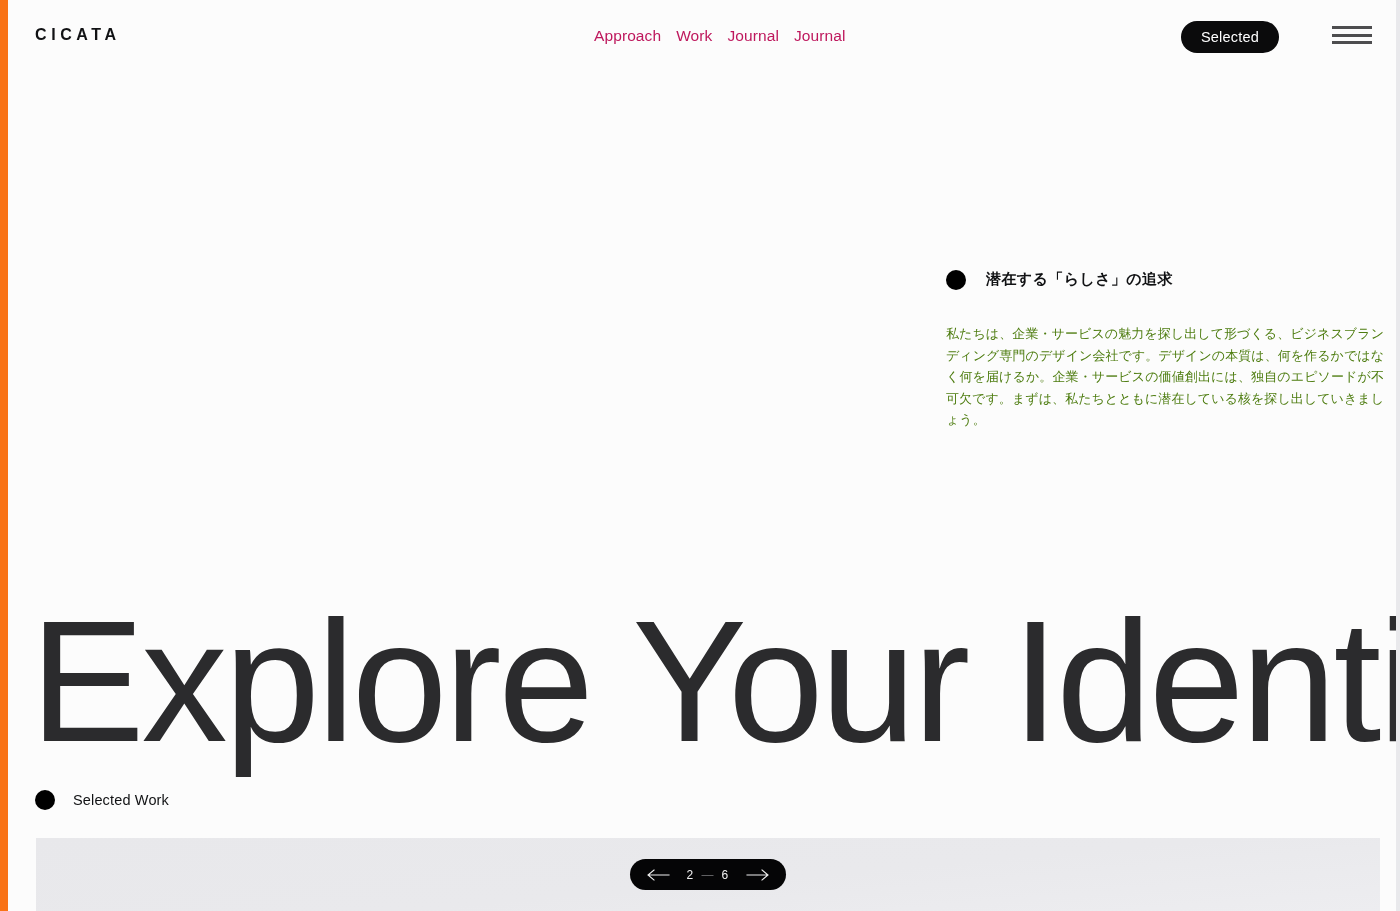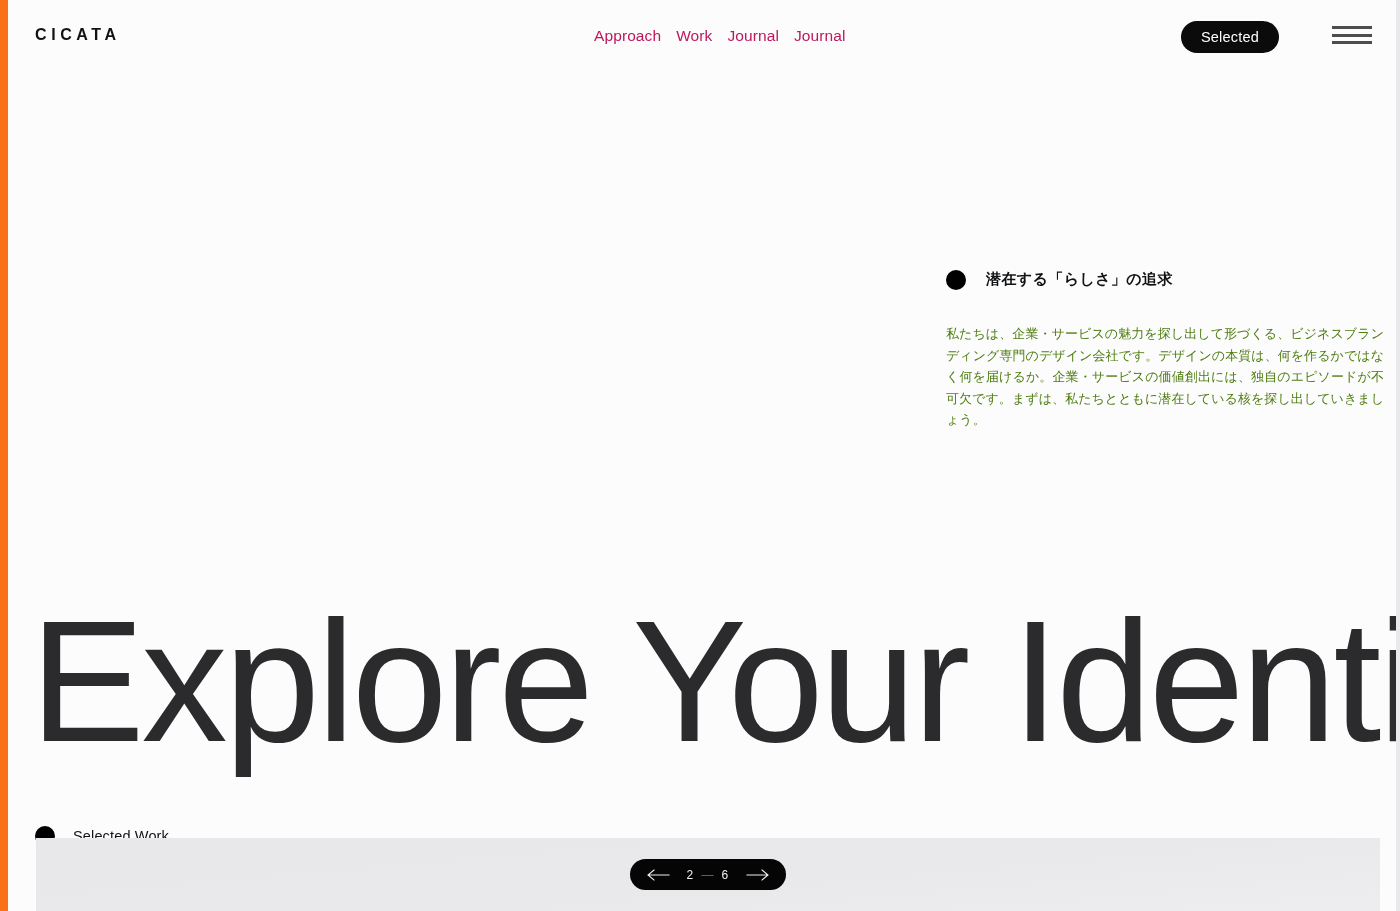--- a/index.html
+++ b/index.html
@@ -92,21 +92,21 @@
   }
   #hero-title {
     font-size:172px; line-height:0.98;
     font-weight:300; color:#2b2b2d;
     letter-spacing:-3.2px; white-space:nowrap;
   }
 
   
   #selected-work {
     position:absolute; left:27px; top:790px;
-    display:flex; align-items:center; gap:18px;margin-top:36px;
+    display:flex; align-items:center; gap:18px;
   }
   #selected-work-label {
     font-size:14.5px; color:#111214; letter-spacing:0.15px;
   }
 
   
   #carousel {
     position:absolute; left:28px; top:838px;
     width:1344px; height:73px;
     background:linear-gradient(175deg,#e8e8eb 0%, #e9e9ec 55%, #ededf0 100%);

